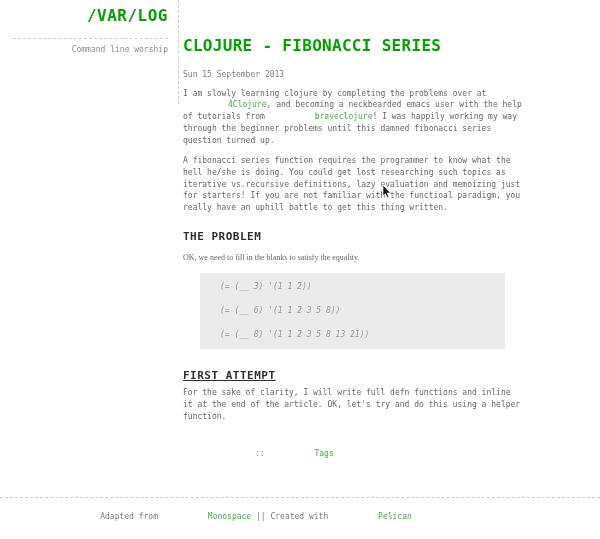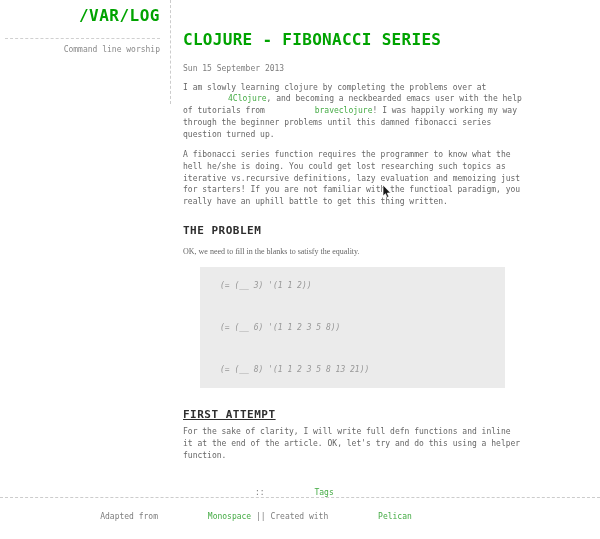--- a/index.html
+++ b/index.html
@@ -7,21 +7,21 @@
   body {
     width: 600px; height: 539px;
     position: relative;
     font-family: "DejaVu Sans Mono", monospace;
     color: #666666;
     overflow: hidden;
   }
   
   #sidebar {
     position: absolute;
-    left: 0; top: 0;
+    left: 8px; top: 0;
     width: 171px;
     height: 104px;
     padding: 6px 10px 0 5px;
     text-align: right;
     border-right: 1px dashed #cccccc;
   }
   .site-title {
     font-size: 16px;
     line-height: 20px;
     font-weight: bold;
@@ -36,21 +36,21 @@
   }
   .tagline {
     margin-top: 6px;
     font-size: 8px;
     color: #8a8a8a;
     white-space: nowrap;
   }
   
   #content {
     position: absolute;
-    left: 183px; top: 12px;
+    left: 183px; top: 18px;
     width: 339px;
     padding-top: 18px;
     font-size: 8px;
     line-height: 11.7px;
   }
   .article-title {
     font-size: 16px;
     line-height: 20px;
     font-weight: bold;
     color: #00a300;
@@ -84,21 +84,21 @@
   }
   pre.code-block {
     margin-top: 10px;
     margin-left: 17px;
     width: 305px;
     background: #ebebeb;
     color: #979797;
     font-family: "DejaVu Sans Mono", monospace;
     font-style: italic;
     font-size: 8px;
-    line-height: 21px;
+    line-height: 12px;
     padding: 8px 10px 8px 20px;
     white-space: pre;
     overflow: hidden;
   }
   .tags-line {
     margin-top: 25px;
     padding-left: 72px;
     color: #7d7d7d;
   }
   

